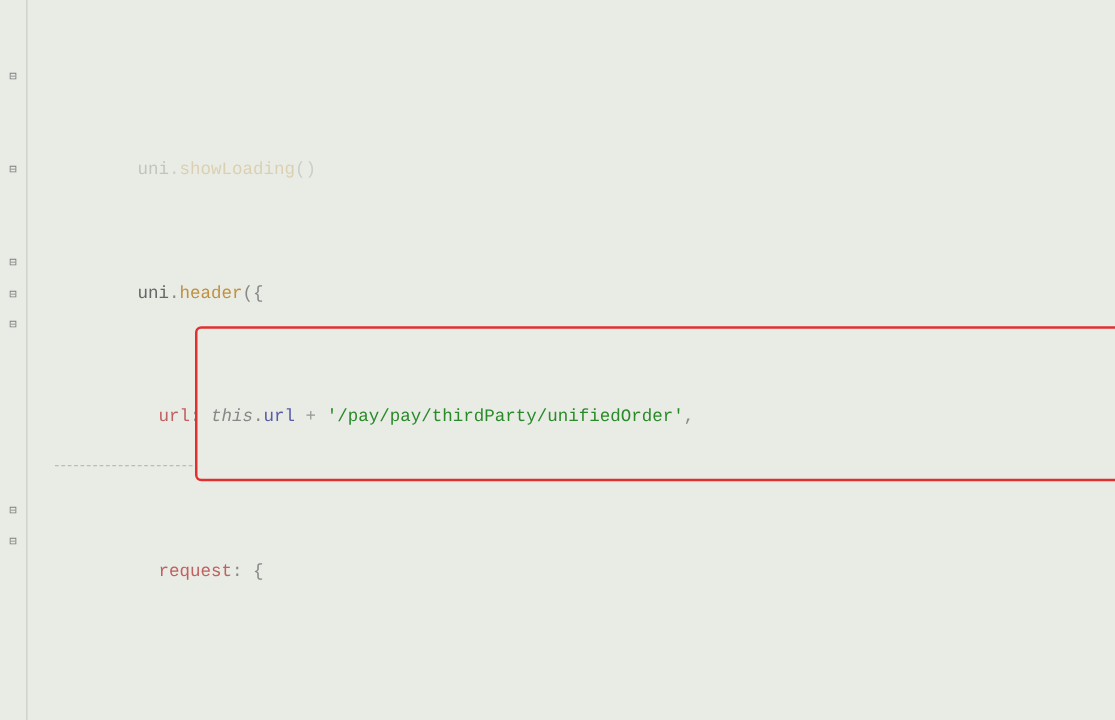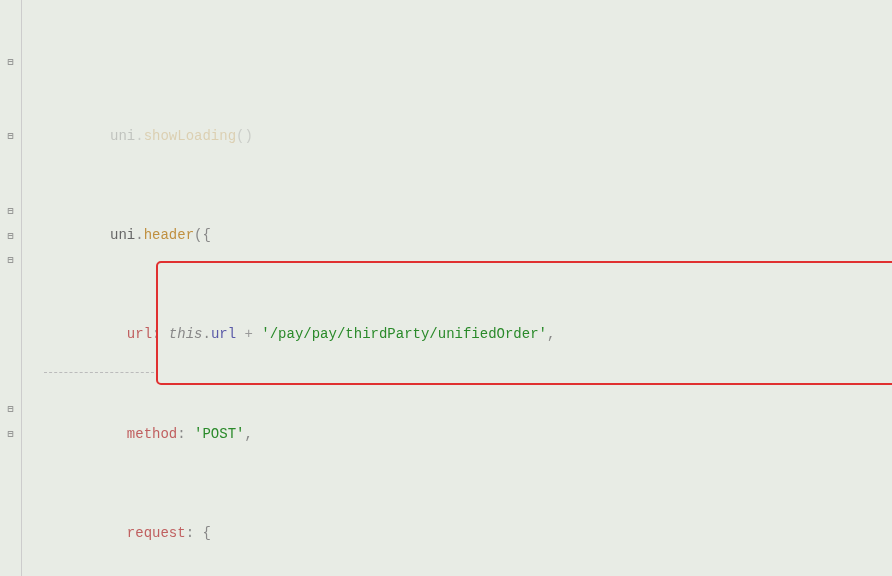--- a/index.html
+++ b/index.html
@@ -104,21 +104,20 @@
   <div class="code-area">
     <div class="dashed-line"></div>
     <div class="red-box"></div>
 
     <div class="line" style="opacity:0.3"><span>          </span><span class="tok-ns">uni</span><span class="tok-punct">.</span><span class="tok-method">showLoading</span><span class="tok-punct">()</span></div>
 
     <div class="line"><span>          </span><span class="tok-ns">uni</span><span class="tok-punct">.</span><span class="tok-method">header</span><span class="tok-brace">({</span></div>
 
     <div class="line"><span>            </span><span class="tok-key">url</span><span class="tok-punct">: </span><span class="tok-this">this</span><span class="tok-punct">.</span><span class="tok-prop">url</span><span class="tok-op"> + </span><span class="tok-str">'/pay/pay/thirdParty/unifiedOrder'</span><span class="tok-punct">,</span></div>
 
-    <div class="line"><span>            </span><span class="tok-key">method</span><span class="tok-punct">: </span><span class="tok-str">'POST'</span><span class="tok-punct">,</span></div>
 
     <div class="line"><span>            </span><span class="tok-key">request</span><span class="tok-brace">: {</span></div>
 
     
 
     
 
     
 
     

